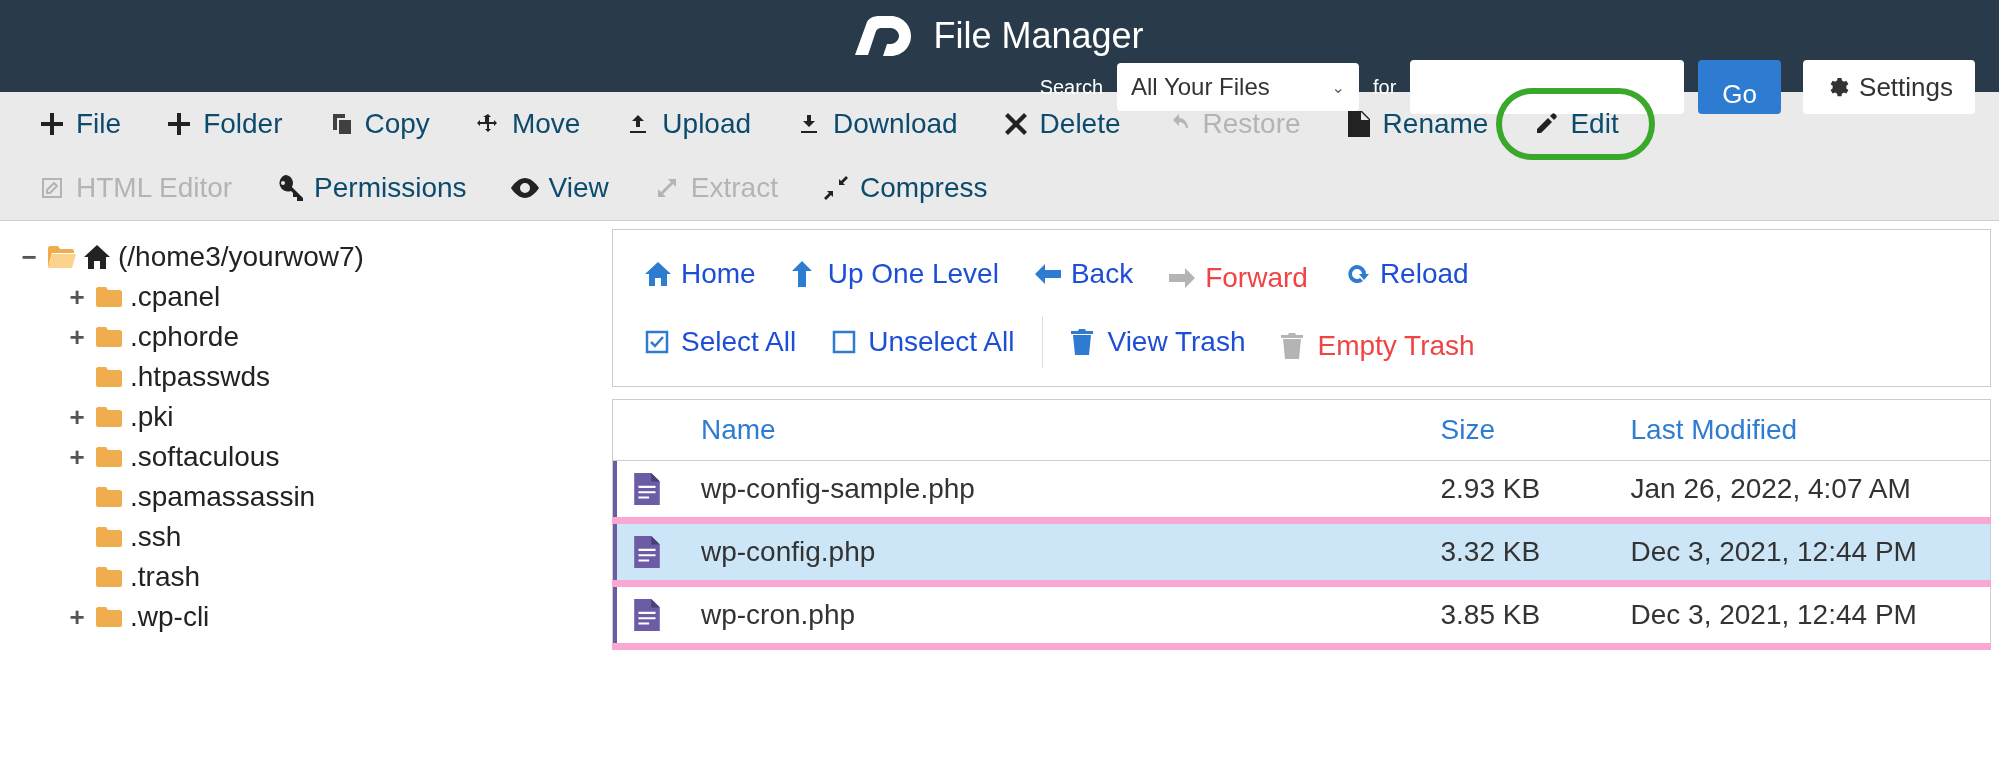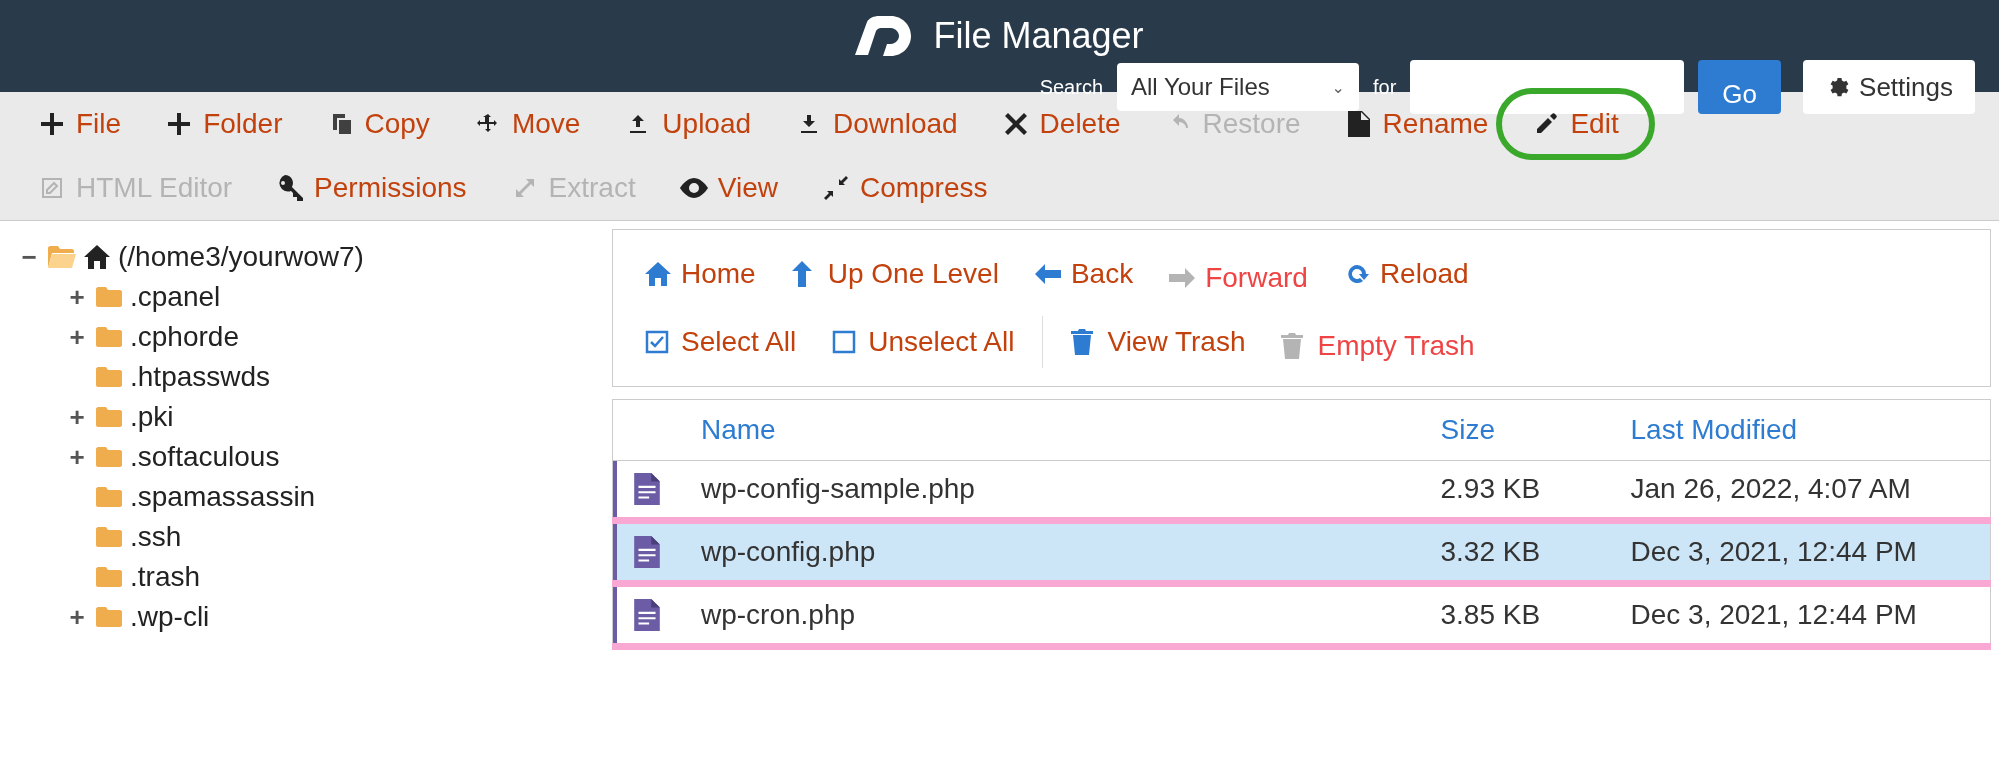--- a/index.html
+++ b/index.html
@@ -11,41 +11,41 @@
 .search-area { margin-left: auto; display: flex; align-items: center; gap: 14px; }
 .search-label, .for-label { font-size: 20px; font-weight: 400; }
 .select-box { background: #fff; color: #333; border: none; padding: 10px 14px; font-size: 24px; width: 242px; height: 48px; border-radius: 4px; position: relative; display: flex; align-items: center; justify-content: space-between; cursor: pointer; }
 .chevron { font-size: 16px; color: #666; }
 .search-input { background: #fff; border: none; width: 274px; height: 54px; border-radius: 4px; padding: 0 10px; font-size: 24px; }
 .go-btn { background: #2d7cd1; color: #fff; border: none; padding: 19px 24px; font-size: 26px; border-radius: 4px; cursor: pointer; height: 54px; }
 .settings-btn { background: #fff; color: #333; border: none; padding: 10px 22px; font-size: 26px; border-radius: 4px; display: flex; align-items: center; gap: 10px; cursor: pointer; height: 54px; margin-left: 8px; }
 
 .toolbar { background: #eaeaea; border-bottom: 1px solid #ccc; }
 .toolbar-row { display: flex; flex-wrap: wrap; padding: 6px 18px; gap: 4px; }
-.tb-btn { display: inline-flex; align-items: center; gap: 10px; padding: 10px 20px; font-size: 28px; color: #c2410c; cursor: pointer; border-radius: 4px; }
+.tb-btn { display: inline-flex; align-items: center; gap: 10px; padding: 10px 20px; font-size: 28px; color: #0c4a6e; cursor: pointer; border-radius: 4px; }
 .tb-btn.disabled { color: #b4b4b4; cursor: default; }
 .tb-btn .ico { display: inline-flex; align-items: center; justify-content: center; width: 28px; height: 28px; }
 .tb-btn.highlight { position: relative; }
 .tb-btn.highlight::after { content: ""; position: absolute; inset: -10px -16px; border: 6px solid #3aa82b; border-radius: 50px; pointer-events: none; }
 
 .main { display: flex; }
 .sidebar { width: 604px; padding: 16px 0 0 18px; }
 .tree-root { list-style: none; }
 .tree-item { display: flex; align-items: center; gap: 8px; padding: 4px 0; font-size: 28px; }
 .tree-children { list-style: none; padding-left: 48px; }
 .expander { width: 22px; font-size: 26px; font-weight: bold; color: #555; display: inline-flex; justify-content: center; cursor: pointer; }
 .folder-ico { color: #f0ad4e; font-size: 24px; }
 .folder-open-ico { color: #f0ad4e; font-size: 24px; }
 .home-ico { color: #222; font-size: 26px; }
 .tree-label { color: #222; }
 
 .content { flex: 1; padding: 8px; }
 .nav-box { border: 1px solid #ccc; padding: 10px 10px; margin-bottom: 12px; }
 .nav-row { display: flex; gap: 8px; flex-wrap: wrap; padding: 8px 8px; }
-.nav-btn { display: inline-flex; align-items: center; gap: 10px; padding: 6px 14px; font-size: 28px; cursor: pointer; color: #c2410c; }
+.nav-btn { display: inline-flex; align-items: center; gap: 10px; padding: 6px 14px; font-size: 28px; cursor: pointer; color: #1d4ed8; }
 .nav-btn.disabled { color: #ef4444; cursor: default; margin-top: 8px; }
 .nav-btn .nico { display: inline-flex; align-items: center; width: 26px; height: 26px; }
 .nav-sep { width: 1px; background: #ddd; margin: 0 6px; }
 
 .file-table { width: 100%; border-collapse: collapse; border: 1px solid #ccc; }
 .file-table th { text-align: left; padding: 14px 20px; font-size: 28px; font-weight: 400; color: #2d7cd1; border-bottom: 1px solid #ccc; background: #fff; }
 .file-table th:first-child { width: 62px; }
 .file-table th.col-size { width: 190px; }
 .file-table th.col-mod { width: 380px; }
 .file-table td { padding: 12px 20px; font-size: 28px; border-bottom: 7px solid #f9a8d4; }
@@ -182,35 +182,35 @@
         <span>HTML Editor</span>
       </div>
     <div class="tb-btn">
         <span class="ico">
           <svg width="26" height="26" viewBox="0 0 26 26">
             <path fill="#222" d="M8 0a8 8 0 016.9 12L26 23v3h-6v-4h-4v-4l-2-2A8 8 0 118 0zm-2 6a2 2 0 100 4 2 2 0 000-4z"></path>
           </svg>
         </span>
         <span>Permissions</span>
       </div>
-    <div class="tb-btn disabled">
-        <span class="ico">
-          <svg width="24" height="24" viewBox="0 0 24 24">
-            <path fill="#b4b4b4" d="M3 21v-8l3 3 5-5 2 2-5 5 3 3zM21 3v8l-3-3-5 5-2-2 5-5-3-3z"></path>
-          </svg>
-        </span>
-        <span>Extract</span>
-      </div>
     <div class="tb-btn">
         <span class="ico">
           <svg width="28" height="20" viewBox="0 0 28 20">
             <path fill="#222" d="M14 0C6 0 0 10 0 10s6 10 14 10 14-10 14-10S22 0 14 0zm0 15a5 5 0 110-10 5 5 0 010 10z"></path>
           </svg>
         </span>
         <span>View</span>
+      </div>
+    <div class="tb-btn disabled">
+        <span class="ico">
+          <svg width="24" height="24" viewBox="0 0 24 24">
+            <path fill="#b4b4b4" d="M3 21v-8l3 3 5-5 2 2-5 5 3 3zM21 3v8l-3-3-5 5-2-2 5-5-3-3z"></path>
+          </svg>
+        </span>
+        <span>Extract</span>
       </div>
     <div class="tb-btn">
         <span class="ico">
           <svg width="24" height="24" viewBox="0 0 24 24">
             <path fill="#222" d="M9 15v6l-2-2-5 5-2-2 5-5-2-2zM15 9V3l2 2 5-5 2 2-5 5 2 2z"></path>
           </svg>
         </span>
         <span>Compress</span>
       </div>
   </div>

